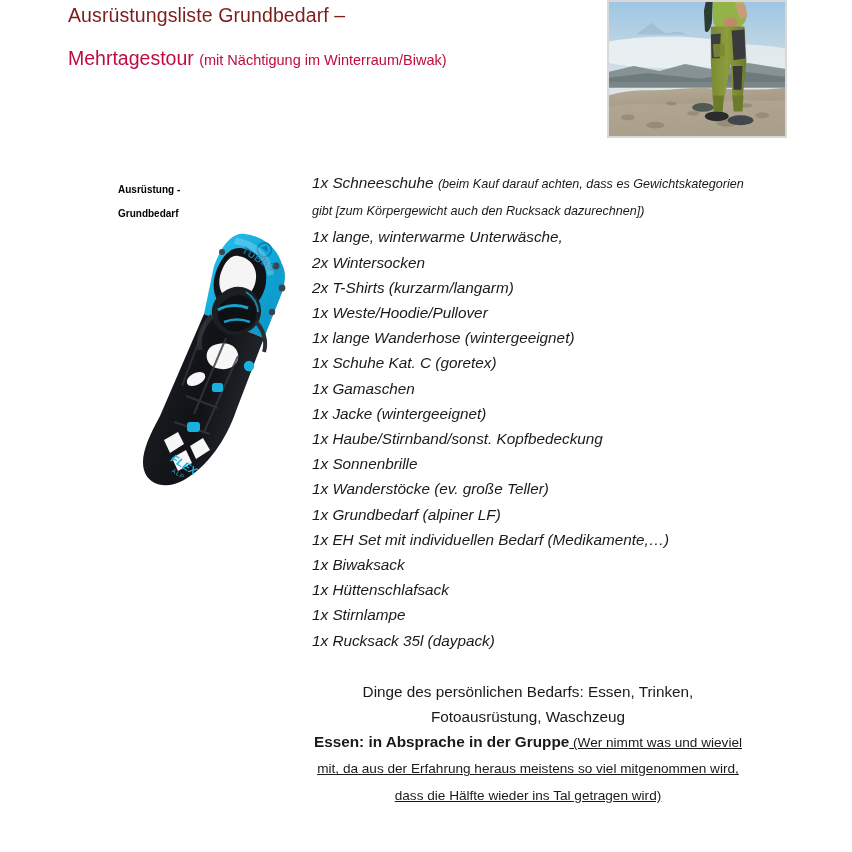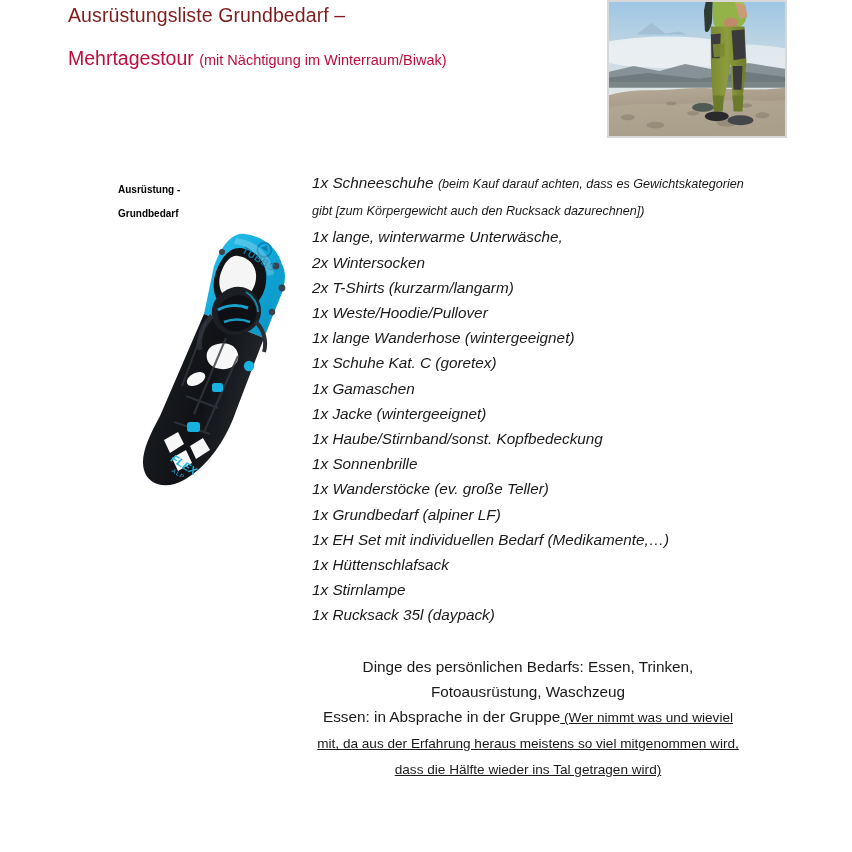--- a/index.html
+++ b/index.html
@@ -107,21 +107,21 @@
   }
   .para-block {
     margin-top: 26px;
   }
   .para {
     font-size: 15.3px;
     line-height: 25.2px;
     color: #1a1a1a;
     text-align: center;
   }
-  .para .b { font-weight: normal; }
+  .para .b { font-weight: bold; }
   .para .u {
     text-decoration: underline;
     font-size: 13.6px;
   }
 </style>
 </head>
 <body>
 
 <div class="page">
 
@@ -323,20 +323,21 @@
       <div class="item">1x Weste/Hoodie/Pullover</div>
       <div class="item">1x lange Wanderhose (wintergeeignet)</div>
       <div class="item">1x Schuhe Kat. C (goretex)</div>
       <div class="item">1x Gamaschen</div>
       <div class="item">1x Jacke (wintergeeignet)</div>
       <div class="item">1x Haube/Stirnband/sonst. Kopfbedeckung</div>
       <div class="item">1x Sonnenbrille</div>
       <div class="item">1x Wanderstöcke (ev. große Teller)</div>
       <div class="item">1x Grundbedarf (alpiner LF)</div>
       <div class="item">1x EH Set mit individuellen Bedarf (Medikamente,…)</div>
+      <div class="item">1x Biwaksack</div>
       <div class="item">1x Hüttenschlafsack</div>
       <div class="item">1x Stirnlampe</div>
       <div class="item">1x Rucksack 35l (daypack)</div>
     </div>
 
     <div class="para-block">
       <div class="para">Dinge des persönlichen Bedarfs: Essen, Trinken, Fotoausrüstung, Waschzeug</div>
       <div class="para">
         <span class="b">Essen: in Absprache in der Gruppe</span><span class="u"> (Wer nimmt was und wieviel mit, da aus der Erfahrung heraus meistens so viel mitgenommen wird, dass die Hälfte wieder ins Tal getragen wird)</span>
       </div>

